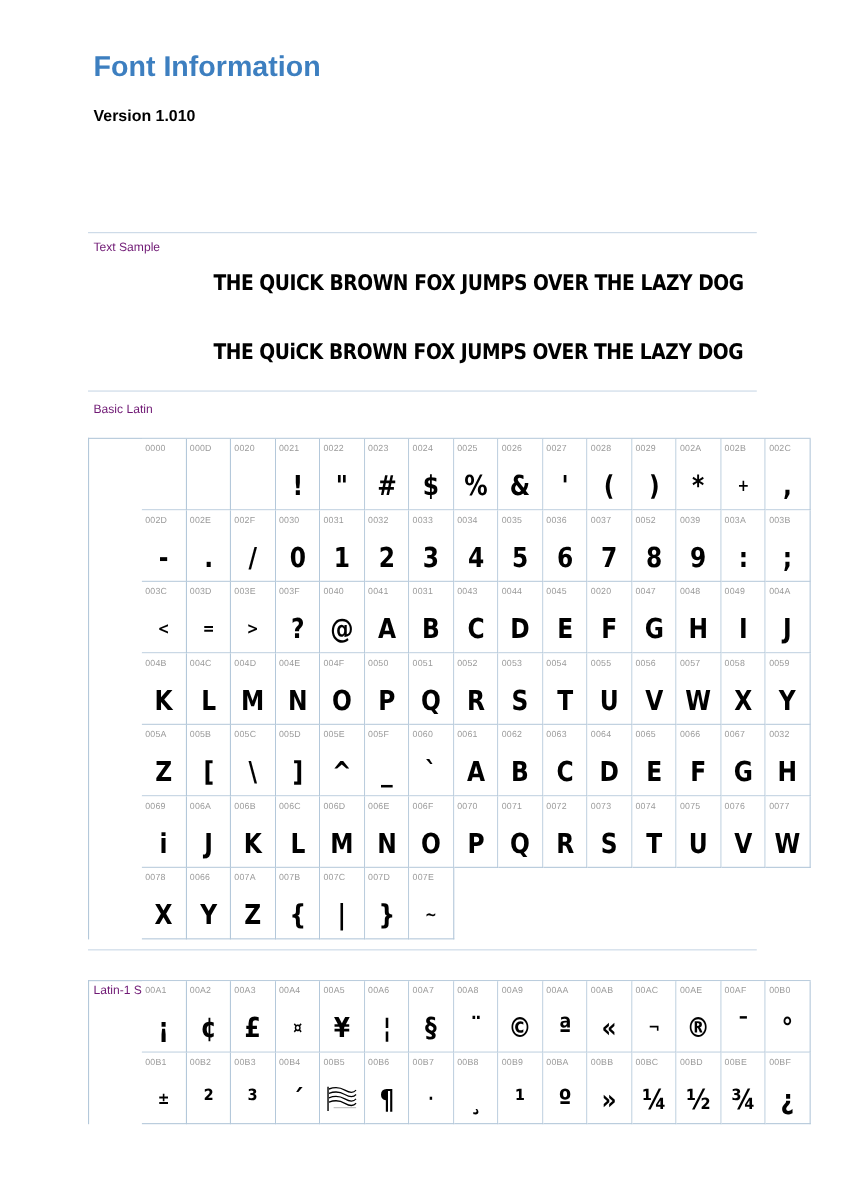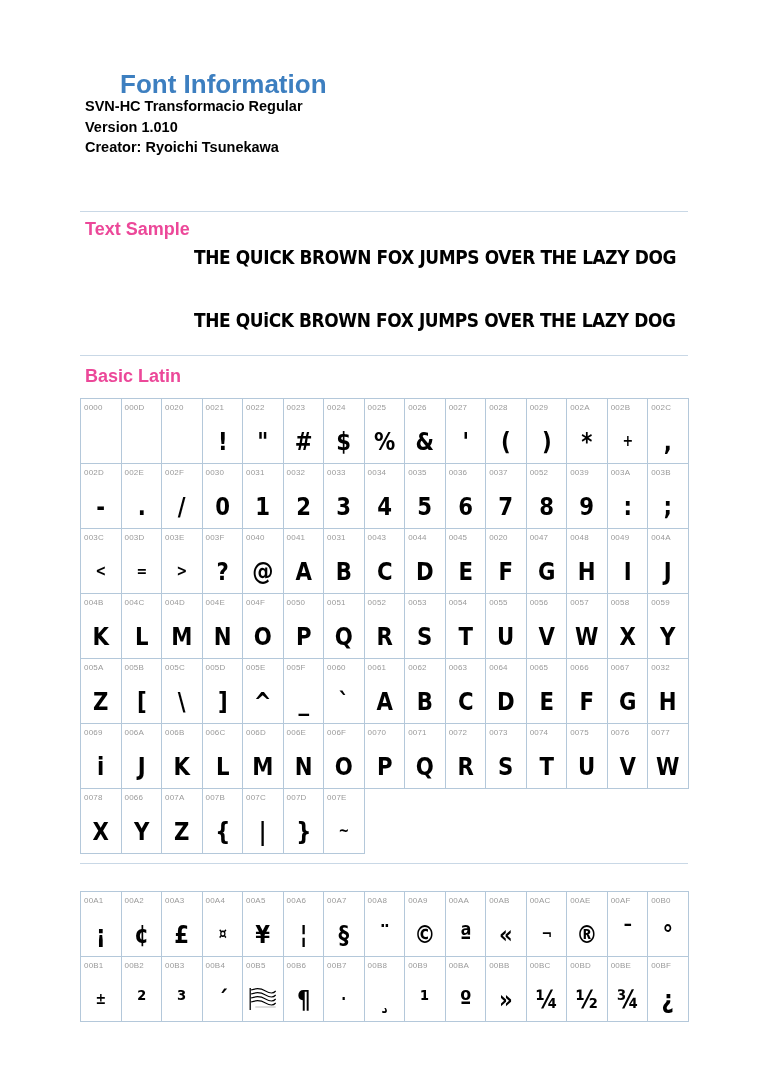--- a/index.html
+++ b/index.html
@@ -1,47 +1,45 @@
 <!DOCTYPE html>
 <html><head>
 <meta charset="utf-8">
 <style>
   html, body { margin: 0; padding: 0; background: #ffffff; }
   body { width: 768px; height: 1087px; position: relative; overflow: hidden;
          font-family: "Liberation Sans", sans-serif; color: #000; }
-  .title { position: absolute; left: 85px; top: 69px; font-size: 26px; font-weight: bold;
-           color: #3d7fc0; letter-spacing: 0px; margin-left: 35px; }
+  .title { position: absolute; left: 85px; top: 45px; font-size: 26px; font-weight: bold;
+           color: #3d7fc0; letter-spacing: 0px; }
   .info { position: absolute; left: 85px; top: 96px; font-size: 14.5px; font-weight: bold; line-height: 20.5px; }
   .info div { white-space: nowrap; }
   .sep { position: absolute; left: 80px; width: 608px; height: 1px; background: #c9d8e6; }
-  .section-h { position: absolute; left: 85px; font-size: 18px; font-weight: bold; color: #ec4899; }
+  .section-h { position: absolute; left: 85px; font-size: 11px; font-weight: normal; color: #701a75; }
   .sample { position: absolute; left: 194px; font-family: "DejaVu Sans", sans-serif; font-weight: bold;
             font-size: 17px; letter-spacing: -0.4px; transform: scaleY(1.15); transform-origin: left top;
             white-space: nowrap; }
   .grid { position: absolute; left: 80px; display: grid;
           grid-template-columns: repeat(15, 40.53px); grid-auto-rows: 65px;
-          border-top: 1px solid #b4c8da; border-left: 1px solid #b4c8da; }
+          border-top: 1px solid #b4c8da; border-left: 1px solid #b4c8da; padding-left: 48px; }
   .cell { box-sizing: border-box; border-right: 1px solid #b4c8da; border-bottom: 1px solid #b4c8da;
           position: relative; background: #fff; }
   .code { position: absolute; left: 3px; top: 4px; font-size: 8px; color: #9a9a9a; letter-spacing: 0.2px; }
   .glyph { position: absolute; left: 0; right: 0; top: 22px; height: 40px; display: flex;
            align-items: center; justify-content: center;
            font-family: "DejaVu Sans", sans-serif; font-weight: bold; font-size: 25px; color: #000;
            transform: scaleX(0.85); }
   .glyph.small { font-size: 15px; }
 </style>
 </head>
 <body>
 
 <div class="title">Font Information</div>
 
 <div class="info">
-  <div>SVN-HC Transformacio Regular</div>
   <div>Version 1.010</div>
-  <div>Creator: Ryoichi Tsunekawa</div>
 </div>
 
 <div class="sep" style="top:211px"></div>
 <div class="section-h" style="top:219px">Text Sample</div>
 <div class="sample" style="top:246px">THE QUICK BROWN FOX JUMPS OVER THE LAZY DOG</div>
 <div class="sample" style="top:309px">THE QUiCK BROWN FOX JUMPS OVER THE LAZY DOG</div>
 
 <div class="sep" style="top:355px"></div>
 <div class="section-h" style="top:366px">Basic Latin</div>
 <div class="grid" id="grid-basic" style="top:398px">

